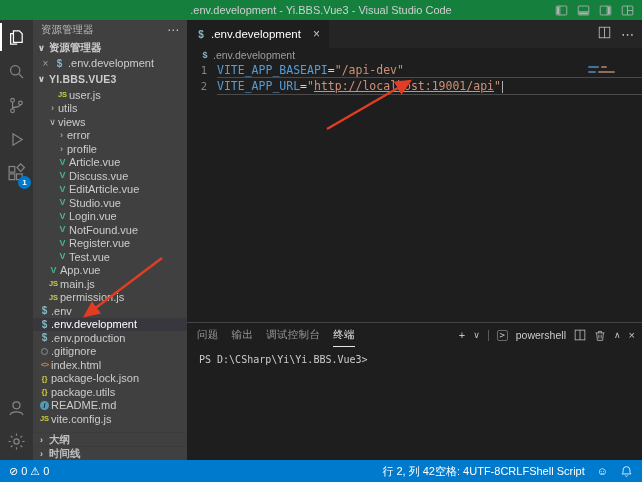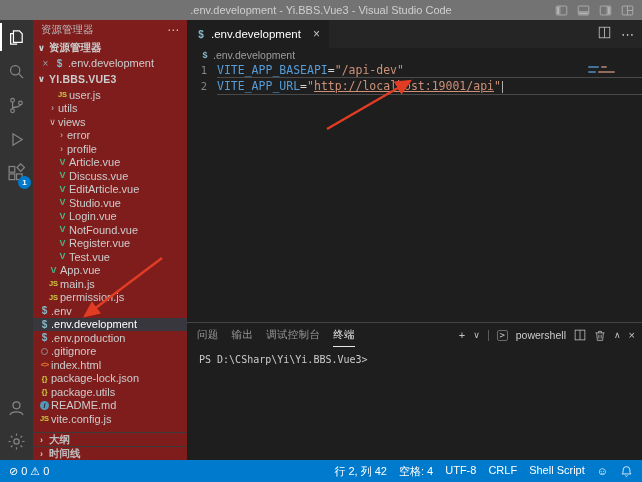--- a/index.html
+++ b/index.html
@@ -1,36 +1,36 @@
 <!DOCTYPE html>
 <html style="--c-statusbar: #007acc; --c-badge: #007acc; --c-arrow: #e23d24; --c-code_key: #569cd6; --c-code_string: #ce9178; --c-icon_js: #cbcb41; --c-icon_vue: #41b883; --c-icon_env: #85b6c5; --c-icon_html: #e37933; --c-icon_json: #cbcb41; --c-icon_md: #519aba;"><head>
 <meta charset="utf-8">
 <style>
   *{margin:0;padding:0;box-sizing:border-box;}
   html,body{width:642px;height:482px;overflow:hidden;}
   body{background:#1e1e1e;font-family:"Liberation Sans","DejaVu Sans",sans-serif;}
   #app{position:absolute;inset:0;width:642px;height:482px;color:#ccc;font-size:12px;}
 
   
-  .titlebar{position:absolute;left:0;top:0;right:0;height:20px;background:#737373;display:flex;align-items:center;justify-content:center;}
+  .titlebar{position:absolute;left:0;top:0;right:0;height:20px;background:#15803d;display:flex;align-items:center;justify-content:center;}
   .titlebar .title{font-size:11px;color:#cfcfcf;white-space:nowrap;}
   .titlebar-actions{position:absolute;right:8px;top:0;height:20px;display:flex;align-items:center;gap:9px;color:#b5b5b5;}
   .titlebar-actions svg{display:block;stroke-width:1;}
 
   
   .activitybar{position:absolute;left:0;top:20px;width:33px;bottom:22px;background:#333333;}
   .ab-item{position:relative;width:33px;height:34px;display:flex;align-items:center;justify-content:center;color:#858585;cursor:pointer;}
   .ab-item.active{color:#ffffff;}
   .ab-item.active::before{content:"";position:absolute;left:0;top:3px;bottom:3px;width:2px;background:#ffffff;}
   .ab-item svg{stroke-width:1.4;}
   .ab-badge{position:absolute;right:2px;bottom:1px;min-width:13px;height:13px;border-radius:50%;background:var(--c-badge,#007acc);color:#fff;font-size:8px;line-height:13px;text-align:center;font-weight:bold;}
   .ab-bottom{position:absolute;bottom:2px;left:0;width:33px;}
 
   
-  .sidebar{position:absolute;left:33px;top:20px;width:154px;bottom:22px;background:#7f1d1d;overflow:hidden;}
+  .sidebar{position:absolute;left:33px;top:20px;width:154px;bottom:22px;background:#404040;overflow:hidden;}
   .sidebar-title{height:20px;display:flex;align-items:center;justify-content:space-between;padding:0 8px;font-size:10.5px;color:#bbbbbb;}
   .sidebar-title .more{color:#c5c5c5;cursor:pointer;font-size:12px;}
   .sec-header{height:16px;display:flex;align-items:center;font-size:10.5px;font-weight:bold;color:#cccccc;padding-left:3px;gap:2px;cursor:pointer;}
   .sec-header.project{height:17px;letter-spacing:.2px;}
   .twisty-h{font-size:9px;width:11px;text-align:center;color:#cccccc;flex:none;}
   .oe-item{height:14px;display:flex;align-items:center;padding-left:7px;gap:2px;font-size:11px;color:#cccccc;cursor:pointer;}
   .oe-close{color:#9f9f9f;font-size:10px;width:11px;text-align:center;flex:none;}
   .tree{margin-top:1px;}
   .tree-row{height:13.5px;display:flex;align-items:center;font-size:11px;color:#cccccc;white-space:nowrap;cursor:pointer;}
   .tree-row.selected{background:#37373d;color:#ffffff;}
@@ -81,21 +81,21 @@
   .pa-div{width:1px;height:11px;background:#5a5a5a;}
   .pa-label{font-size:10.5px;color:#cccccc;cursor:pointer;}
   .pa.prompt{font-size:9px;font-family:"DejaVu Sans Mono",monospace;border:1px solid #6a6a6a;border-radius:2px;width:11px;height:11px;justify-content:center;}
   .terminal{padding:7px 0 0 12px;font-family:"DejaVu Sans Mono","Liberation Mono",monospace;font-size:10px;color:#cccccc;}
 
   
   .statusbar{position:absolute;left:0;right:0;bottom:0;height:22px;background:var(--c-statusbar,#007acc);color:#ffffff;display:flex;align-items:center;justify-content:space-between;font-size:11px;padding:0 9px;}
   .sb-left{display:flex;align-items:center;gap:4px;}
   .sb-problems{display:flex;align-items:center;gap:3px;cursor:pointer;}
   .sb-right{display:flex;align-items:center;gap:12px;}
-  .sb-right-items{display:flex;align-items:flex-start;gap:12px;}
+  .sb-right-items{display:flex;align-items:center;}
   .sb-item{cursor:pointer;white-space:nowrap;}
   .sb-icon{cursor:pointer;display:flex;align-items:center;}
 
   
   .annotations{position:absolute;inset:0;z-index:60;pointer-events:none;}
 </style>
 </head>
 <body>
 
 <div id="app">

